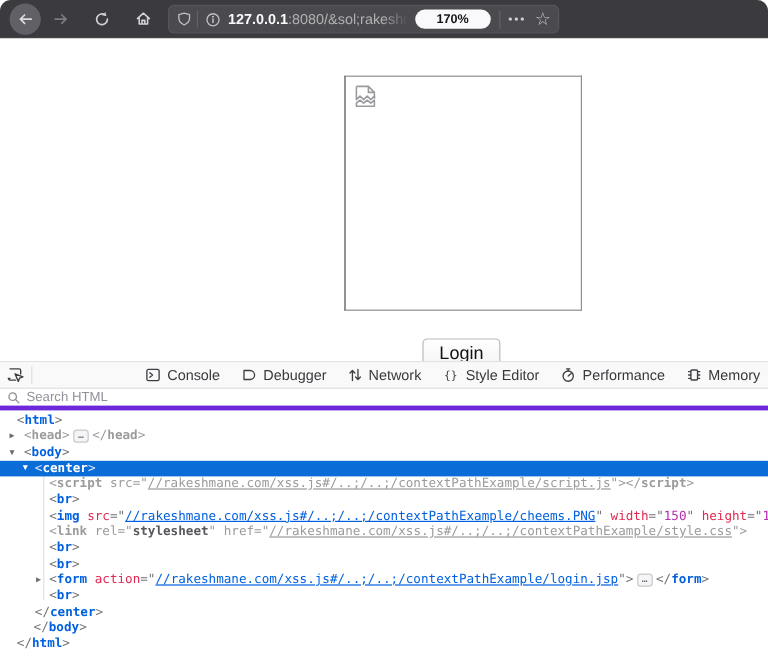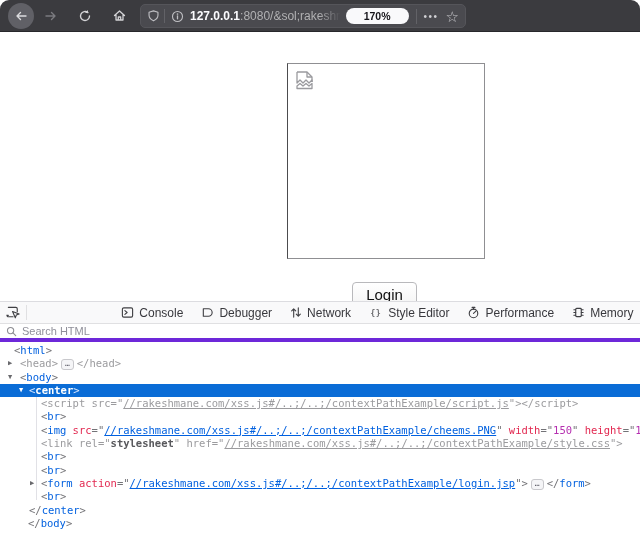--- a/index.html
+++ b/index.html
@@ -58,21 +58,21 @@
 
   .tree { position:relative; font-family:"DejaVu Sans Mono", monospace; font-size:10.5px;
     padding-top:2px; height:216px; overflow:hidden; }
   .row { position:relative; height:13.3px; line-height:13.3px; white-space:nowrap; color:#585959; }
   .row .arrow { position:absolute; top:0; font-size:7px; color:#6a6a6e; line-height:13.3px; }
   .row.selected { background:#0a6cd6; color:#f0f6ff; }
   .row.selected .s-tag { color:#ffffff; font-weight:bold; }
   .row.selected .s-punct { color:#dce9ff; }
   .row.selected .arrow { color:#ffffff; }
   .s-punct { color:#737377; }
-  .s-tag { color:#0060df; }
+  .s-tag { color:#0060df;font-weight:bold; }
   .s-attr { color:#e22850; }
   .s-value { color:#b52fb0; }
   .s-link { color:#0060df; text-decoration:underline; }
   .s-badge { display:inline-block; border:1px solid #c8c8cc; background:#f5f5f7; color:#5b5b66;
     border-radius:3px; font-size:8px; line-height:7px; padding:0 3px 2px 3px; margin:0 3px; vertical-align:1px; }
   .row.dim .s-tag, .row.dim .s-punct, .row.dim .s-attr { color:#9b9b9e; }
   .row.dim .s-link { color:#9b9b9e; text-decoration:underline; }
   .row.dim .s-value { color:#58585c; font-weight:bold; }
   .guide { position:absolute; width:1px; background:#e1e1e6; }
 </style>
@@ -209,16 +209,17 @@
         <div class="row dim" style="padding-left: 41px;"><span class="s-punct">&lt;</span><span class="s-tag">script</span><span class="s-attr"> src</span><span class="s-punct">="</span><span class="s-link">//rakeshmane.com/xss.js#/..;/..;/contextPathExample/script.js</span><span class="s-punct">"&gt;</span><span class="s-punct">&lt;/</span><span class="s-tag">script</span><span class="s-punct">&gt;</span></div>
         <div class="row" style="padding-left: 41px;"><span class="s-punct">&lt;</span><span class="s-tag">br</span><span class="s-punct">&gt;</span></div>
         <div class="row" style="padding-left: 41px;"><span class="s-punct">&lt;</span><span class="s-tag">img</span><span class="s-attr"> src</span><span class="s-punct">="</span><span class="s-link">//rakeshmane.com/xss.js#/..;/..;/contextPathExample/cheems.PNG</span><span class="s-punct">"</span><span class="s-attr"> width</span><span class="s-punct">="</span><span class="s-value">150</span><span class="s-punct">"</span><span class="s-attr"> height</span><span class="s-punct">="</span><span class="s-value">150</span></div>
         <div class="row dim" style="padding-left: 41px;"><span class="s-punct">&lt;</span><span class="s-tag">link</span><span class="s-attr"> rel</span><span class="s-punct">="</span><span class="s-value">stylesheet</span><span class="s-punct">"</span><span class="s-attr"> href</span><span class="s-punct">="</span><span class="s-link">//rakeshmane.com/xss.js#/..;/..;/contextPathExample/style.css</span><span class="s-punct">"&gt;</span></div>
         <div class="row" style="padding-left: 41px;"><span class="s-punct">&lt;</span><span class="s-tag">br</span><span class="s-punct">&gt;</span></div>
         <div class="row" style="padding-left: 41px;"><span class="s-punct">&lt;</span><span class="s-tag">br</span><span class="s-punct">&gt;</span></div>
         <div class="row" style="padding-left: 41px;"><span class="arrow" style="left: 30px;">▶</span><span class="s-punct">&lt;</span><span class="s-tag">form</span><span class="s-attr"> action</span><span class="s-punct">="</span><span class="s-link">//rakeshmane.com/xss.js#/..;/..;/contextPathExample/login.jsp</span><span class="s-punct">"&gt;</span><span class="s-badge">…</span><span class="s-punct">&lt;/</span><span class="s-tag">form</span><span class="s-punct">&gt;</span></div>
         <div class="row" style="padding-left: 41px;"><span class="s-punct">&lt;</span><span class="s-tag">br</span><span class="s-punct">&gt;</span></div>
         <div class="row" style="padding-left: 29px;"><span class="s-punct">&lt;/</span><span class="s-tag">center</span><span class="s-punct">&gt;</span></div>
         <div class="row" style="padding-left: 28px;"><span class="s-punct">&lt;/</span><span class="s-tag">body</span><span class="s-punct">&gt;</span></div>
+        <div class="row" style="padding-left: 14px;"><span class="s-punct">&lt;/</span><span class="s-tag">html</span><span class="s-punct">&gt;</span></div>
       </div>
   </div>
 
 </div>
 
 </body></html>

